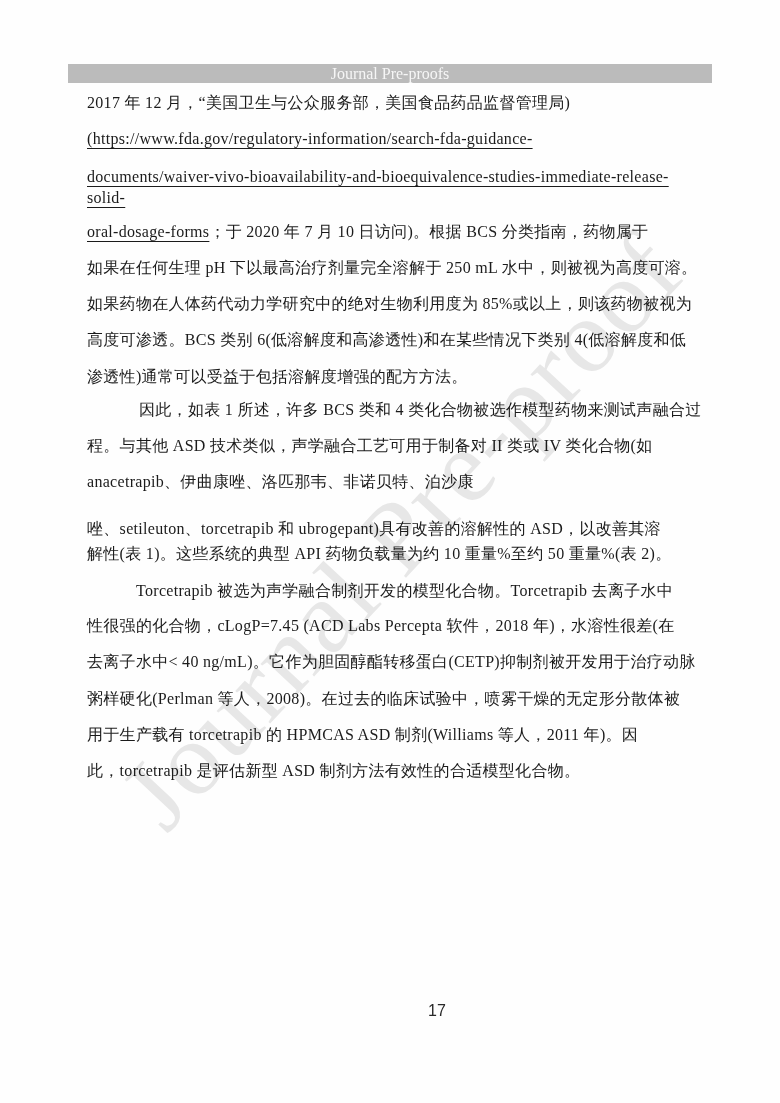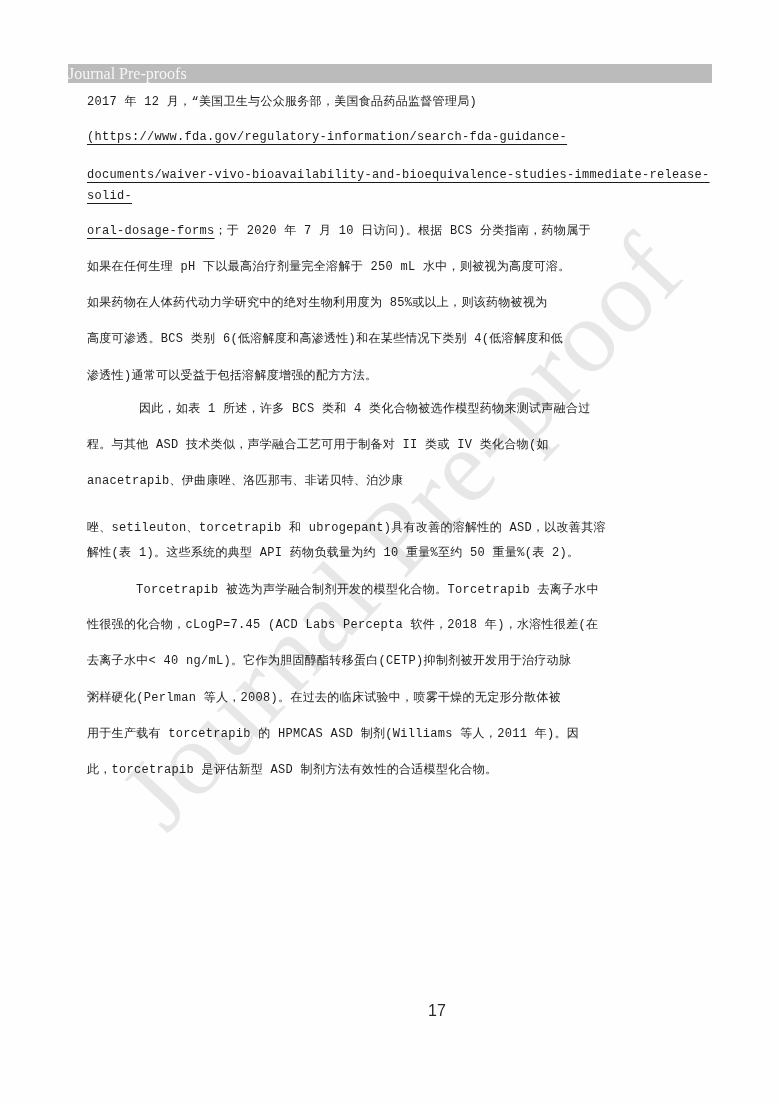--- a/index.html
+++ b/index.html
@@ -22,34 +22,36 @@
     color:rgba(130,130,130,0.18);
     text-align:center;
     white-space:nowrap;
     pointer-events:none;
   }
   .header-bar{
     position:absolute;
     left:68px;top:64px;
     width:644px;height:19px;
     background:#bbbbbb;
+    text-align:center;
   }
   .header-bar .header-title{
     font-family:"Liberation Serif","DejaVu Serif",serif;
     font-size:16px;
     line-height:19px;
     color:#f6f6f6;
   }
   .line{
     position:absolute;
     left:87px;
     white-space:nowrap;
-    font-size:12px;
+    font-size:16px;
     color:#1b1b1b;
     letter-spacing:0.3px;
+    font-family:Liberation Serif, serif;
   }
   .indent{left:139px;}
   .u{
     text-decoration:underline;
     text-underline-offset:4px;
   }
   .page-number{
     position:absolute;
     left:428px;top:1002px;
     font-family:Liberation Sans, sans-serif;

